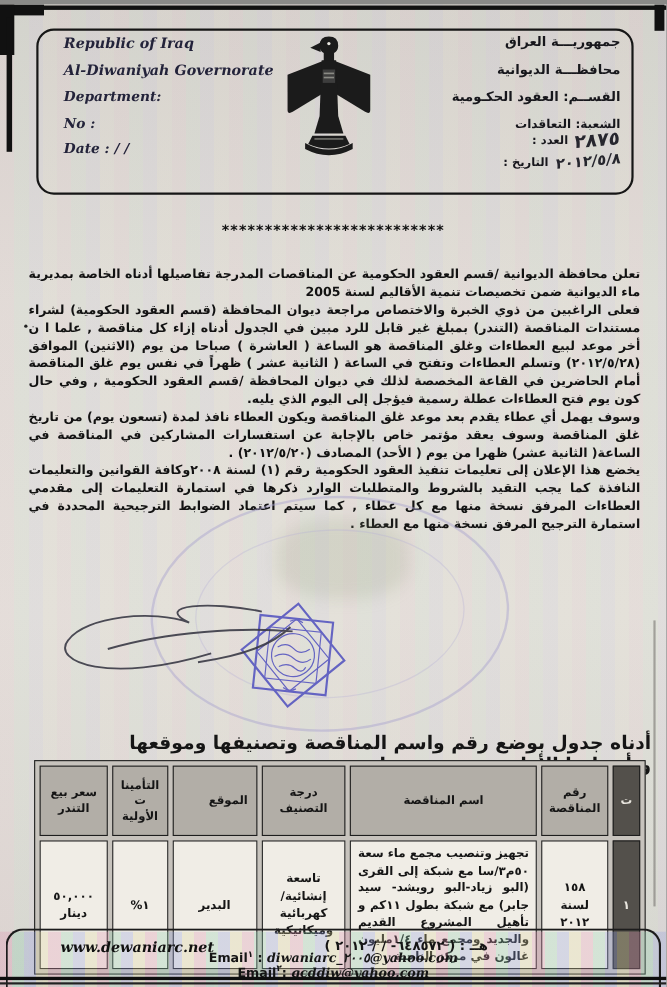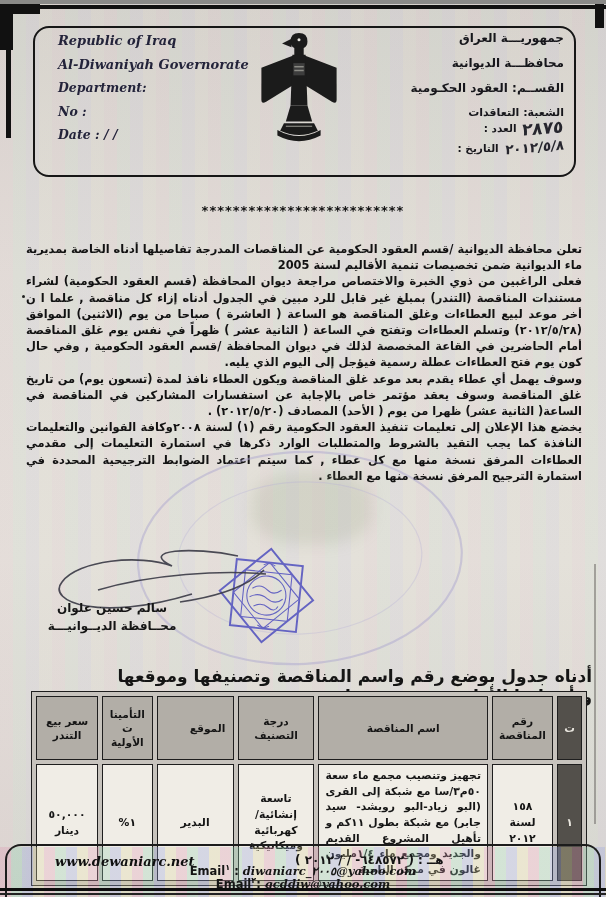--- a/index.html
+++ b/index.html
@@ -170,24 +170,20 @@
     </svg>
   </div>
   <div class="sig-swirl">
     <svg width="232" height="76" viewBox="0 0 232 76">
       <g fill="none" stroke="#3a3a46" stroke-width="1.7">
         <path d="M152 50 C60 78 6 58 22 38 C38 16 100 10 132 22 C98 6 152 2 198 12"></path>
         <path d="M58 46 C112 30 182 26 226 30"></path>
         <path d="M140 58 C182 52 208 42 224 26"></path>
       </g>
     </svg>
-  </div>
-  <div class="sig-text">
-    <div>سالم حسين علوان</div>
-    <div>محــافظة الديــوانيـــة</div>
   </div>
 
   <div class="tbl-intro">أدناه جدول بوضع رقم واسم المناقصة وتصنيفها وموقعها وتأميناتها الأولية وسعر تندرها</div>
 
   <div class="tbl-wrap">
     <table class="tbl">
       <tbody>
           <tr class="h">
         <td class="dark" style="width:20px;">ت</td>
         <td style="width:56px;">رقم

